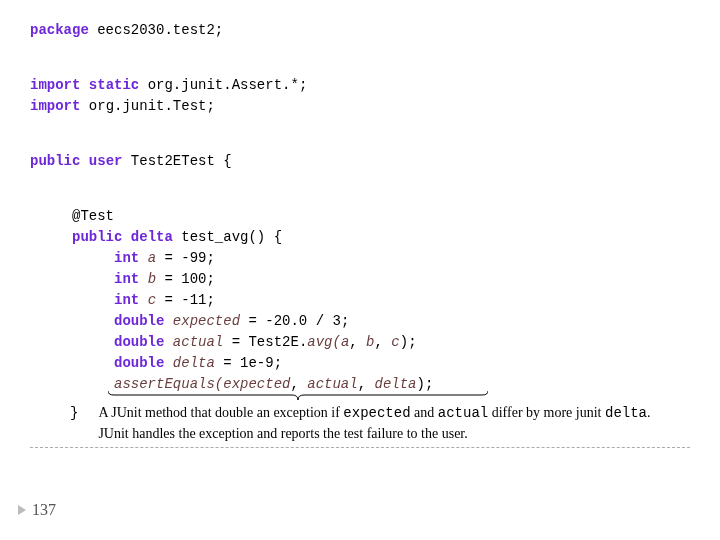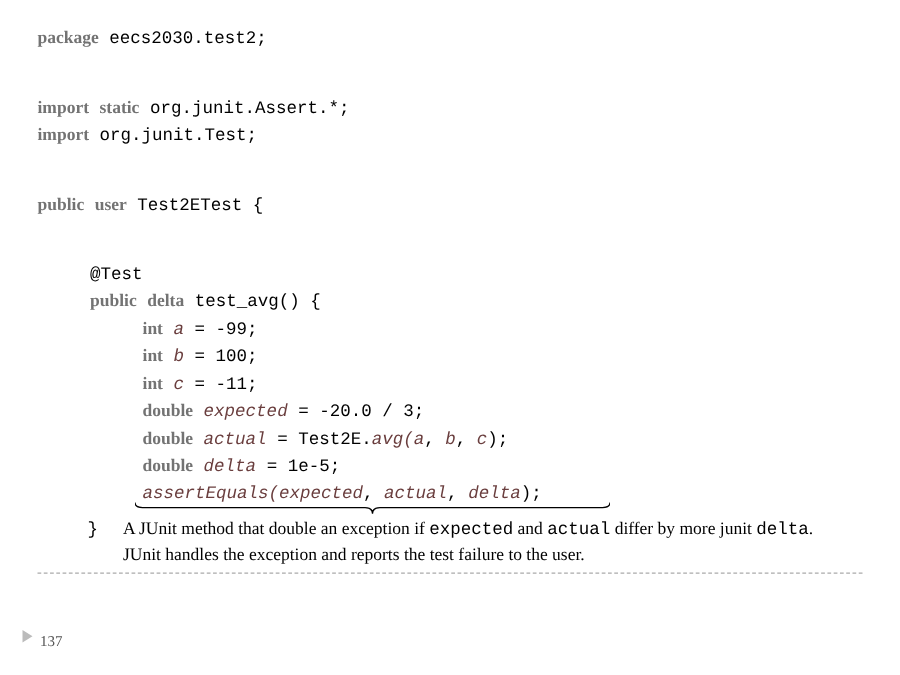--- a/index.html
+++ b/index.html
@@ -8,21 +8,21 @@
   font-family: Consolas, 'Courier New', monospace;
   font-size: 14px;
   line-height: 1.5;
   color: #000;
   background: #fff;
   width: 720px;
   height: 540px;
   box-sizing: border-box;
 }
 .code-block { white-space: pre; }
-.kw { color: #737373; font-weight: bold; font-family: Liberation Serif, serif; }
+.kw { color: #6d28d9; font-weight: bold; }
 .var { color: #6a3e3e; font-style: italic; }
 .section-gap { margin-top: 34px; }
 .annotation-row {
   display: flex;
   align-items: flex-start;
   margin-top: 4px;
 }
 .close-brace { padding-left: 40px; padding-right: 20px; }
 .annotation {
   font-family: Georgia, 'Times New Roman', serif;
@@ -30,23 +30,23 @@
   line-height: 1.4;
   flex: 1;
   padding-right: 20px;
 }
 .annotation .tt { font-family: Consolas, 'Courier New', monospace; }
 .footer {
   position: absolute;
   bottom: 18px;
   left: 18px;
   display: flex;
-  align-items: flex-start;
+  align-items: center;
   font-family: Georgia, serif;
-  font-size: 12px;
+  font-size: 16px;
   color: #555;
 }
 .footer .tri {
   width: 0; height: 0;
   border-top: 5px solid transparent;
   border-bottom: 5px solid transparent;
   border-left: 8px solid #bbb;
   margin-right: 6px;
 }
 .divider {
@@ -74,21 +74,21 @@
 
 <div class="code-block section-gap"><span class="kw">public</span> <span class="kw">user</span><span> Test2ETest {</span></div>
 
 <div class="code-block section-gap">     <span>@Test</span>
      <span class="kw">public</span> <span class="kw">delta</span><span> test_avg() {</span>
           <span class="kw">int</span> <span class="var">a</span><span> = -99;</span>
           <span class="kw">int</span> <span class="var">b</span><span> = 100;</span>
           <span class="kw">int</span> <span class="var">c</span><span> = -11;</span>
           <span class="kw">double</span> <span class="var">expected</span><span> = -20.0 / 3;</span>
           <span class="kw">double</span> <span class="var">actual</span><span> = Test2E.</span><span class="var">avg(</span><span class="var">a</span><span>, </span><span class="var">b</span><span>, </span><span class="var">c</span><span>);</span>
-          <span class="kw">double</span> <span class="var">delta</span><span> = 1e-5;</span>
+          <span class="kw">double</span> <span class="var">delta</span><span> = 1e-9;</span>
           <span class="var">assertEquals(</span><span class="var">expected</span><span>, </span><span class="var">actual</span><span>, </span><span class="var">delta</span><span>);</span></div>
 
 <span class="brace-underline">
 <svg width="380" height="12" viewBox="0 0 380 12">
       <path d="M0 2 Q0 6 6 6 L184 6 Q190 6 190 11 Q190 6 196 6 L374 6 Q380 6 380 2" fill="none" stroke="#000" stroke-width="1"></path>
     </svg>
 </span>
 
 <div class="annotation-row">
   <div class="close-brace code-block">}</div>

